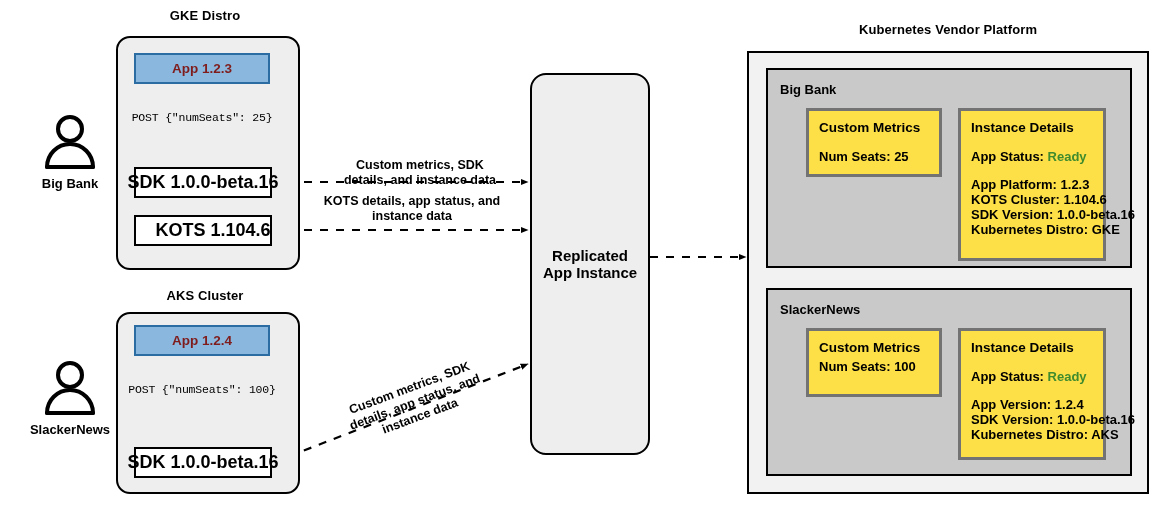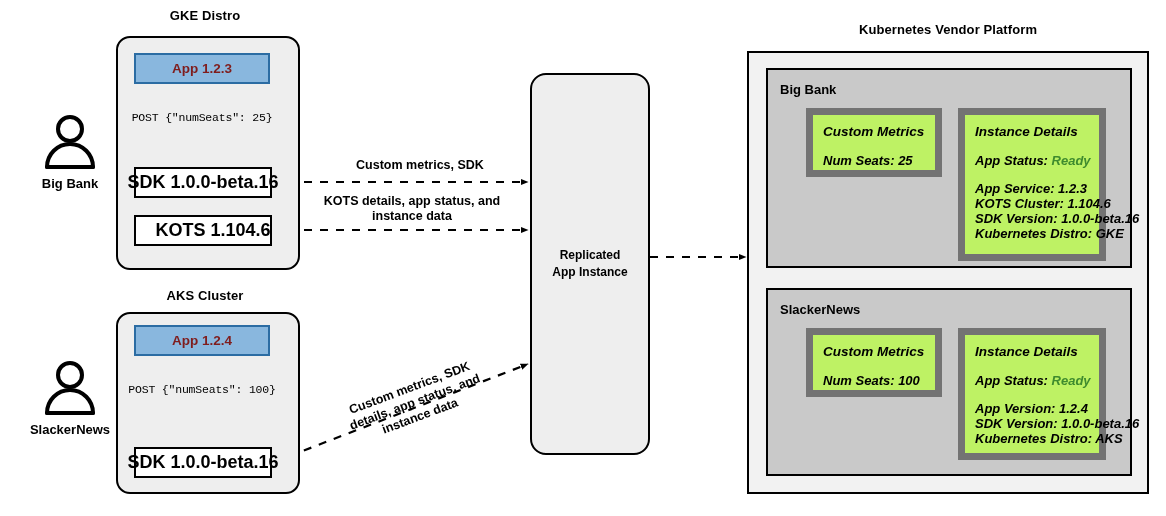--- a/index.html
+++ b/index.html
@@ -88,21 +88,21 @@
   
   .service-box {
     background: #eeeeee;
     border: 2px solid #000000;
     border-radius: 16px;
     box-sizing: border-box;
     display: flex;
     align-items: center;
     justify-content: center;
     text-align: center;
-    font-size: 12px;
+    font-size: 15px;
     font-weight: bold;
     line-height: 17px;
   }
 
   
   .platform-outer {
     background: #f2f2f2;
     border: 2px solid #000000;
     box-sizing: border-box;
   }
@@ -110,24 +110,23 @@
     background: #c9c9c9;
     border: 2px solid #000000;
     box-sizing: border-box;
   }
   .tenant-title {
     font-size: 13px;
     font-weight: bold;
     white-space: nowrap;
   }
   .panel {
-    background: #bef264;
-    border: 7px solid #737373;
-    box-sizing: border-box;
-    font-style: italic;
+    background: #fde047;
+    border: 3px solid #737373;
+    box-sizing: border-box;
   }
   .panel-head {
     font-size: 13.5px;
     font-weight: bold;
     white-space: nowrap;
   }
   .panel-line {
     font-size: 13px;
     font-weight: bold;
     white-space: nowrap;
@@ -198,20 +197,21 @@
 <div class="abs cluster" style="left:116px; top:312px; width:184px; height:182px;"></div>
 
 <div class="abs app-box" style="left:134px; top:325px; width:136px; height:31px;">App 1.2.4</div>
 
 <div class="abs mono" style="left:118px; top:383px; width:168px; text-align:center;">POST {"numSeats": 100}</div>
 
 <div class="abs white-box" style="left:134px; top:447px; width:138px; height:31px;">SDK 1.0.0-beta.16</div>
 
 <div class="abs edge-label" style="left:330px; top:158px; width:180px;">
   <div>Custom metrics, SDK</div>
+  <div>details, and instance data</div>
 </div>
 
 <div class="abs edge-label" style="left:312px; top:194px; width:200px;">
   <div>KOTS details, app status, and</div>
   <div>instance data</div>
 </div>
 
 <div class="abs edge-label rot-label" style="left:320px; top:380px; width:190px;">
   <div>Custom metrics, SDK</div>
   <div>details, app status, and</div>
@@ -237,33 +237,33 @@
     <div class="panel-line" style="margin-top:14px;">Num Seats: 25</div>
   </div>
 
   <div class="panel abs" style="left:190px; top:38px; width:148px; height:153px; padding:9px 10px;">
     <div class="panel-head">Instance Details</div>
     <div class="panel-line" style="margin-top:14px;">
       <span>App Status:</span>
       <span class="status-ok">Ready</span>
     </div>
     <div style="height:13px;"></div>
-    <div class="panel-line">App Service: 1.2.3</div>
+    <div class="panel-line">App Platform: 1.2.3</div>
     <div class="panel-line">KOTS Cluster: 1.104.6</div>
     <div class="panel-line">SDK Version: 1.0.0-beta.16</div>
     <div class="panel-line">Kubernetes Distro: GKE</div>
   </div>
 </div>
 
 <div class="abs tenant-box" style="left:766px; top:288px; width:366px; height:188px;">
   <div class="tenant-title abs" style="left:12px; top:12px;">SlackerNews</div>
 
   <div class="panel abs" style="left:38px; top:38px; width:136px; height:69px; padding:9px 10px;">
     <div class="panel-head">Custom Metrics</div>
-    <div class="panel-line" style="margin-top:14px;">Num Seats: 100</div>
+    <div class="panel-line" style="margin-top:4px;">Num Seats: 100</div>
   </div>
 
   <div class="panel abs" style="left:190px; top:38px; width:148px; height:132px; padding:9px 10px;">
     <div class="panel-head">Instance Details</div>
     <div class="panel-line" style="margin-top:14px;">
       <span>App Status:</span>
       <span class="status-ok">Ready</span>
     </div>
     <div style="height:13px;"></div>
     <div class="panel-line">App Version: 1.2.4</div>

